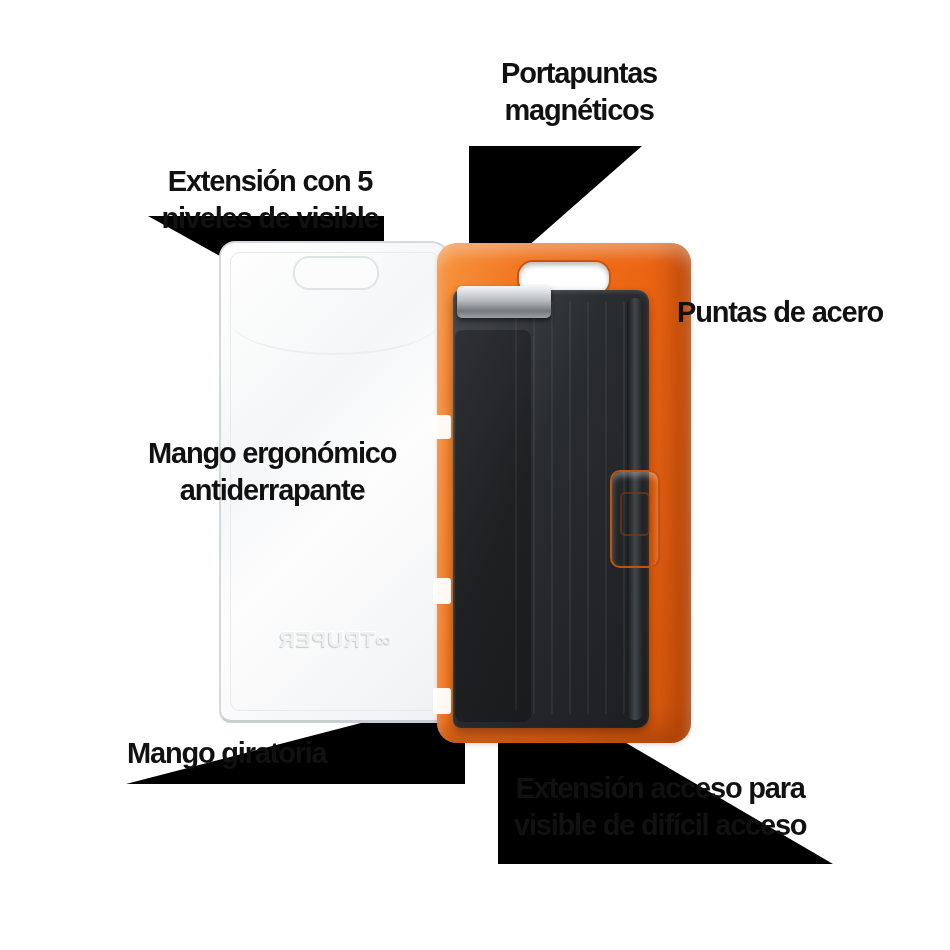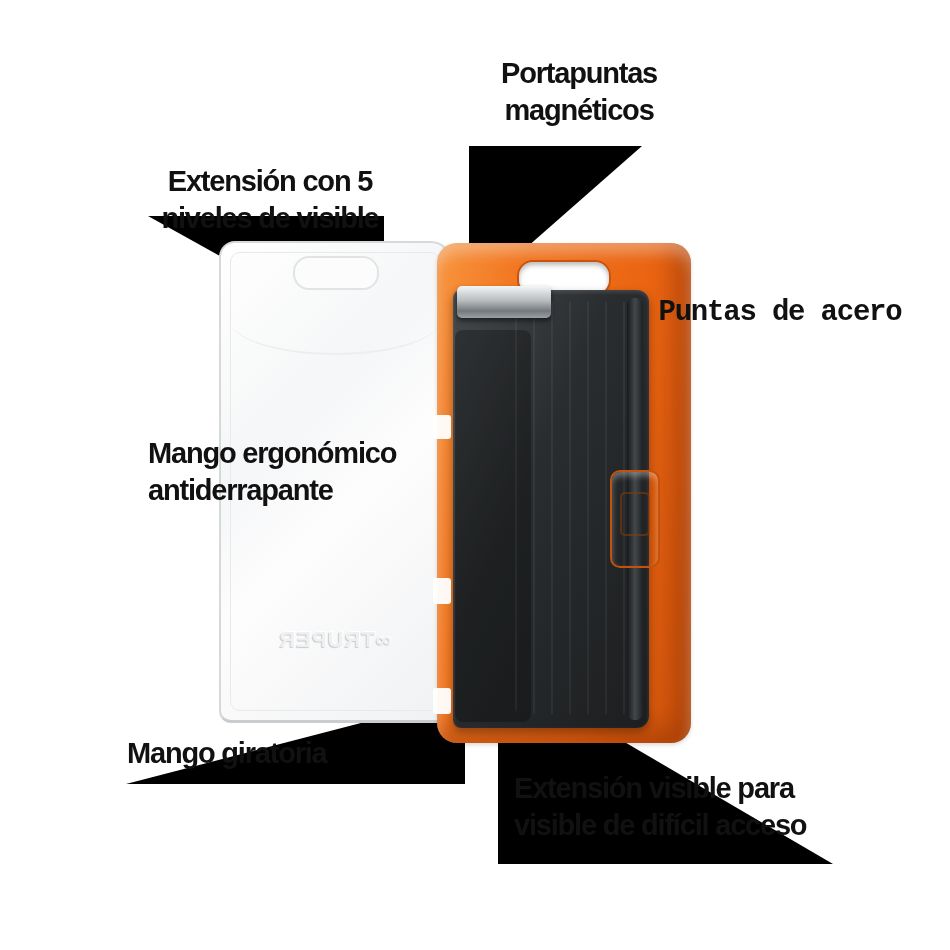--- a/index.html
+++ b/index.html
@@ -1,19 +1,19 @@
 <!DOCTYPE html>
 <html style="--accent: #F5671B;"><head>
 <meta charset="utf-8">
 <style>
   html,body{margin:0;padding:0;background:#fff;}
   #scene{position:relative;width:950px;height:950px;background:#fff;overflow:hidden;
          font-family:"Liberation Sans",sans-serif;}
   .label{position:absolute;font-weight:700;font-size:29px;line-height:37px;
-         letter-spacing:-1.2px;color:#111;white-space:nowrap;}
+         letter-spacing:-1.2px;color:#111;white-space:nowrap;text-align:center;}
   .label.center{text-align:center;}
   
   #lid{position:absolute;left:219px;top:241px;width:228px;height:477px;
        background:linear-gradient(135deg,#ffffff 0%,#f5f6f7 35%,#fdfdfe 55%,#f0f1f2 100%);
        border:2px solid #d6d9db;border-bottom:3px solid #c9cdcf;
        border-radius:16px 20px 12px 12px;}
   #lid-inner{position:absolute;left:9px;top:9px;right:9px;bottom:9px;
        border:1.5px solid #e7e9ea;border-radius:10px;}
   #lid-slot{position:absolute;left:72px;top:13px;width:82px;height:30px;
        border:2.5px solid #e1e4e5;border-radius:16px;background:#fcfcfd;}
@@ -230,32 +230,32 @@
 
   
   <div class="label center" style="left:464px;top:55px;width:230px;">
     <div>Portapuntas</div>
     <div>magnéticos</div>
   </div>
   <div class="label center" style="left:140px;top:143px;width:260px;margin-top:20px;">
     <div>Extensión con 5</div>
     <div>niveles de visible</div>
   </div>
-  <div class="label center" style="left:645px;top:294px;width:270px;font-family:Liberation Mono, monospace;">
+  <div class="label center" style="left:645px;top:294px;width:270px;">
     <div>Puntas de acero</div>
   </div>
   <div class="label" style="left:148px;top:435px;">
     <div>Mango ergonómico</div>
     <div>antiderrapante</div>
   </div>
   <div class="label" style="left:127px;top:735px;">
     <div>Mango giratoria</div>
   </div>
   <div class="label" style="left:514px;top:770px;">
-    <div>Extensión visible para</div>
+    <div>Extensión acceso para</div>
     <div>visible de difícil acceso</div>
   </div>
 
   
   
 
   
   
 
 </div>

